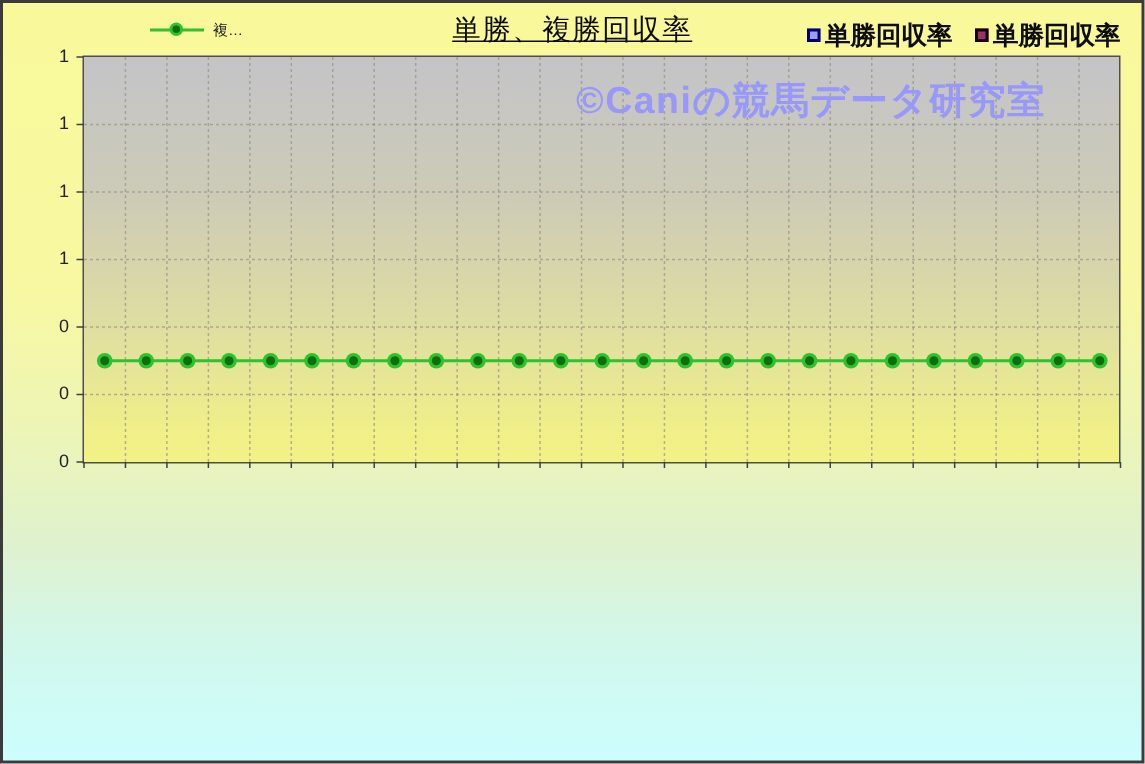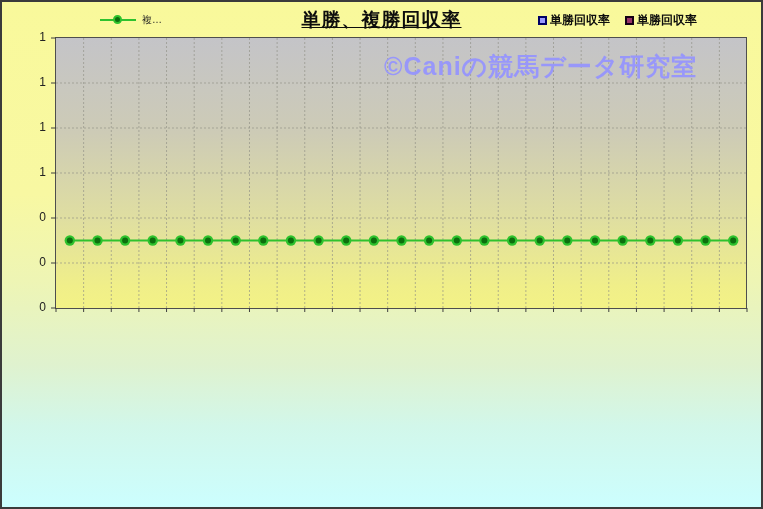--- a/index.html
+++ b/index.html
@@ -4,31 +4,31 @@
 <style>
   html,body{margin:0;padding:0;}
   .page{
     position:relative;width:763px;height:509px;box-sizing:border-box;
     border:2px solid #3b3b3b;overflow:hidden;
     background:linear-gradient(180deg,#f9f99b 0%,#f8f8a2 38%,#eef5b4 55%,#dff2cf 72%,#d2f7ea 84%,#ccfefe 100%);
     font-family:"Liberation Sans","DejaVu Sans",sans-serif;
   }
   .chart-title{
     position:absolute;top:5px;left:0;right:0;text-align:center;
-    font-size:19px;font-weight:bold;color:#0d0d0d;
+    font-size:19px;font-weight:normal;color:#0d0d0d;
     text-decoration:underline;letter-spacing:1px;
   }
   .legend-left{position:absolute;left:98px;top:11px;display:flex;align-items:center;}
   .ll-line{position:relative;width:36px;height:2px;display:inline-block;}
   .ll-dot{position:absolute;left:13px;top:-4px;width:5px;height:5px;border-radius:50%;border:2px solid;}
   .ll-label{margin-left:6px;font-size:10px;color:#222;}
   .legend-right{position:absolute;left:536px;top:10px;display:flex;gap:15px;align-items:center;}
   .lr-item{display:flex;align-items:center;gap:3px;}
   .lr-marker{width:5px;height:5px;border:2px solid;display:inline-block;}
-  .lr-label{font-size:12px;font-weight:600;color:#0d0d0d;}
+  .lr-label{font-size:17px;font-weight:600;color:#0d0d0d;}
   .plot{
     position:absolute;left:53px;top:35px;width:692px;height:272px;box-sizing:border-box;
     border:1px solid #4e4e4e;
     background:linear-gradient(180deg,#c4c4c8 0%,#cdcbb6 35%,#e0dfa0 68%,#f0ef89 92%,#f3f286 100%);
   }
   #plot-svg{position:absolute;left:0;top:0;overflow:visible;display:block;}
   .gridline{stroke:#8f8f85;stroke-width:1;stroke-dasharray:2 2;opacity:.65;}
   .tickline{stroke:#3f3f3f;stroke-width:1;}
   .watermark{
     position:absolute;left:382px;top:48px;font-size:25px;font-weight:bold;

